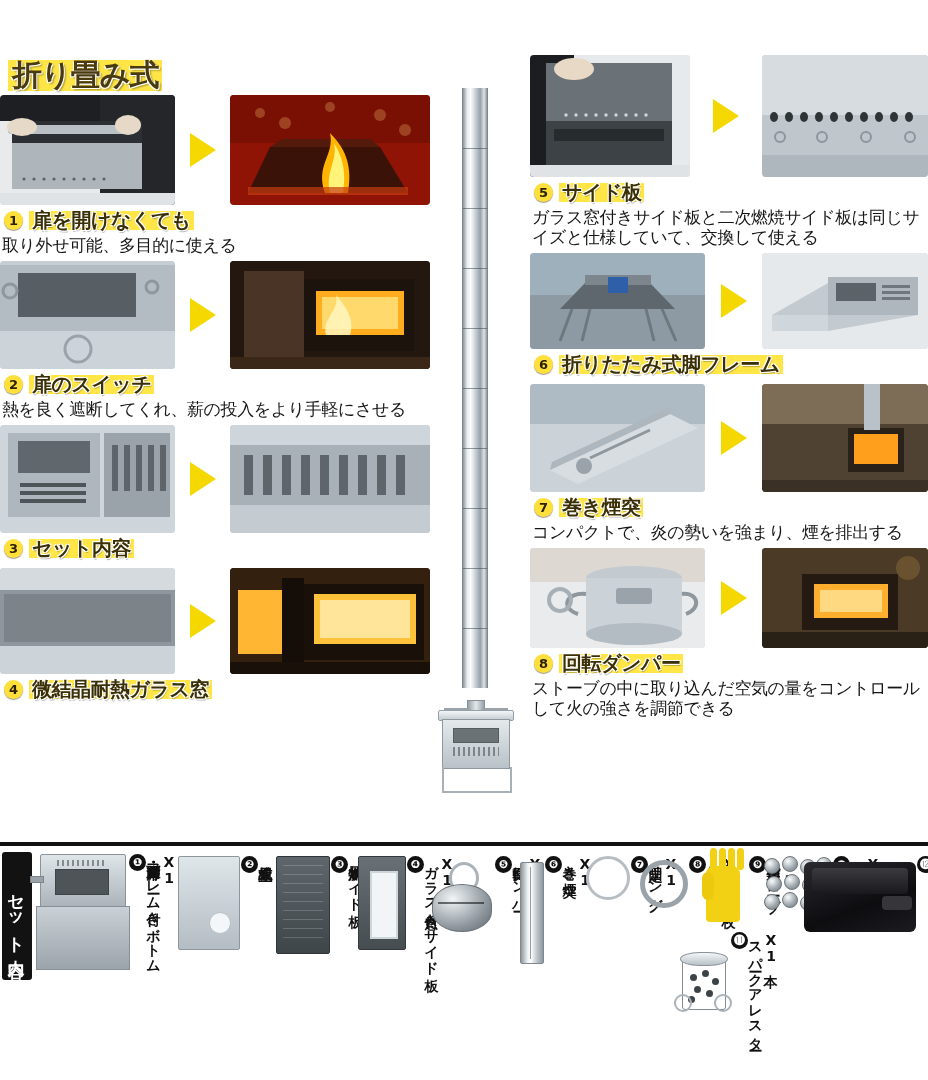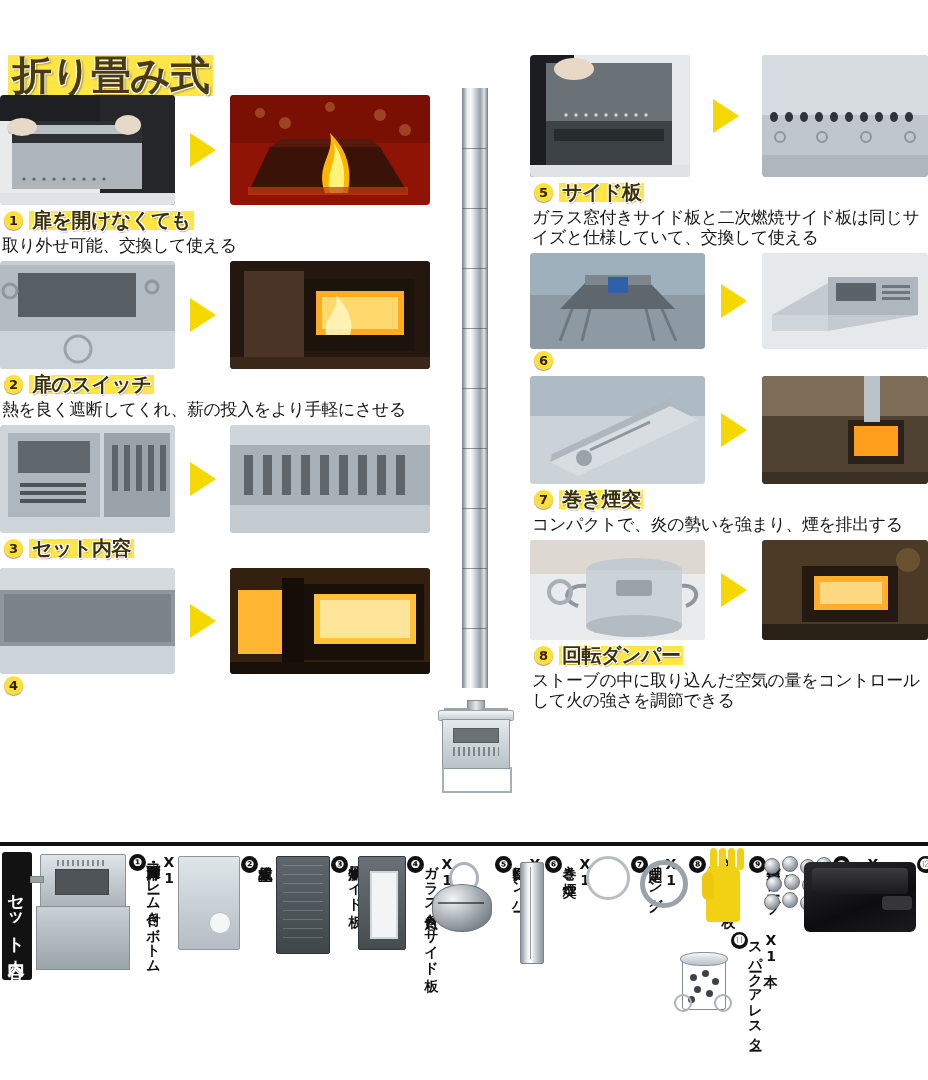--- a/index.html
+++ b/index.html
@@ -10,21 +10,21 @@
     color:#111;
   }
   .page{position:relative;width:928px;height:1080px;background:#fff;}
 
   
   .headline{
     position:absolute;left:8px;top:52px;width:520px;height:46px;
     display:flex;align-items:center;gap:12px;white-space:nowrap;
   }
   .hl-badge{
-    font-size:40px;font-weight:bold;letter-spacing:-1px;
+    font-size:30px;font-weight:bold;letter-spacing:-1px;
     color:#4a3a10;
     background:linear-gradient(transparent 12%, #ffe646 12%, #ffe646 88%, transparent 88%);
     padding:0 4px;
     text-shadow:1px 1px 0 #fff, -1px 1px 0 #fff, 2px 2px 2px rgba(0,0,0,.35);
   }
   .hl-text{font-size:27px;font-weight:bold;color:#121212;letter-spacing:-1px;}
 
   
   .col{position:absolute;}
   .col-left{left:0;top:95px;width:430px;}
@@ -240,21 +240,21 @@
             <path d="M100,98 C95,76 108,66 104,48 C114,64 116,80 113,98 Z" fill="#fff37a"></path>
             <rect x="18" y="92" width="160" height="8" fill="#c73c10" opacity=".7"></rect>
           </svg>
         </div>
       </div>
       <div class="cap">
         <div class="cap-title">
           <span class="num">1</span>
           <span class="t-hl">扉を開けなくても</span>
         </div>
-        <div class="cap-desc">取り外せ可能、交換して使える</div>
+        <div class="cap-desc">取り外せ可能、多目的に使える</div>
       </div>
     </div>
 
     <div class="feature">
       <div class="shots">
         <div class="shot l" style="width:175px;height:108px;">
           <svg width="175" height="108" viewBox="0 0 175 108">
             <rect width="175" height="108" fill="#c6ced4"></rect>
             <rect x="0" y="4" width="175" height="66" fill="#b3bcc2"></rect>
             <rect x="18" y="12" width="118" height="44" fill="#585f64"></rect>
@@ -365,20 +365,21 @@
             <rect x="74" y="16" width="120" height="76" fill="#1a100a"></rect>
             <rect x="84" y="26" width="102" height="50" fill="#ffc23a"></rect>
             <rect x="90" y="32" width="90" height="38" fill="#ffe59a"></rect>
             <rect x="0" y="94" width="200" height="12" fill="#1a100a"></rect>
           </svg>
         </div>
       </div>
       <div class="cap">
         <div class="cap-title">
           <span class="num">4</span>
+          <span class="t-hl">微結晶耐熱ガラス窓</span>
         </div>
       </div>
     </div>
 
   </div>
 
   <div class="chimney-wrap">
     <div class="pipe">
       <div class="seg" style="top:60px"></div>
         <div class="seg" style="top:120px"></div>
@@ -500,20 +501,21 @@
                 <rect x="120" y="38" width="28" height="3"></rect>
               <rect x="120" y="44" width="28" height="3"></rect>
             </g>
             <rect x="10" y="62" width="56" height="16" fill="#d0d7dc"></rect>
           </svg>
         </div>
       </div>
       <div class="cap">
         <div class="cap-title">
           <span class="num">6</span>
+          <span class="t-hl">折りたたみ式脚フレーム</span>
         </div>
       </div>
     </div>
 
     <div class="feature">
       <div class="shots">
         <div class="shot l" style="width:175px;height:108px;">
           <svg width="175" height="108" viewBox="0 0 175 108">
             <rect width="175" height="108" fill="#cbd3d9"></rect>
             <rect x="0" y="0" width="175" height="40" fill="#aebac4"></rect>

